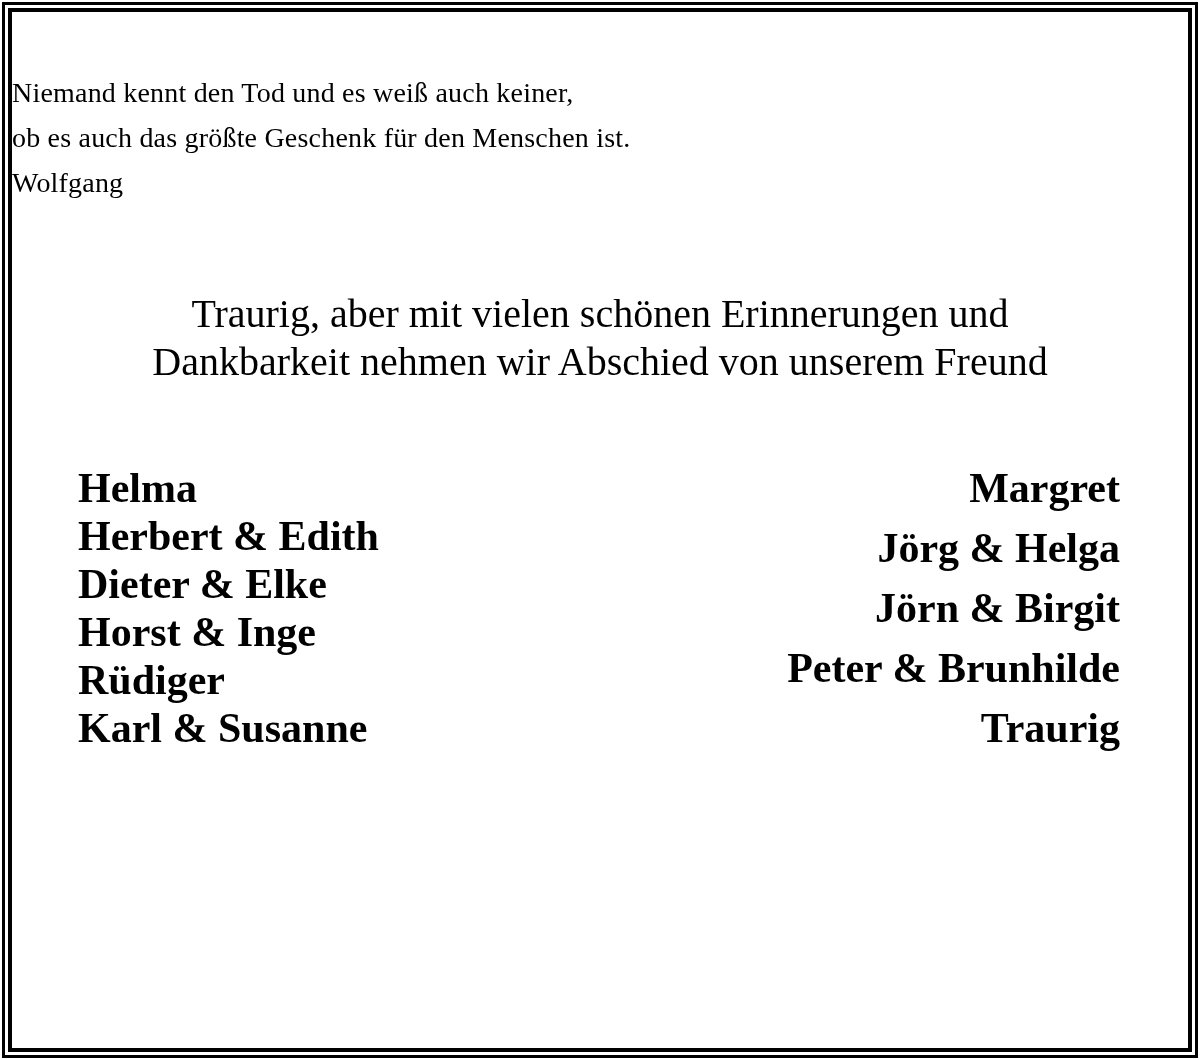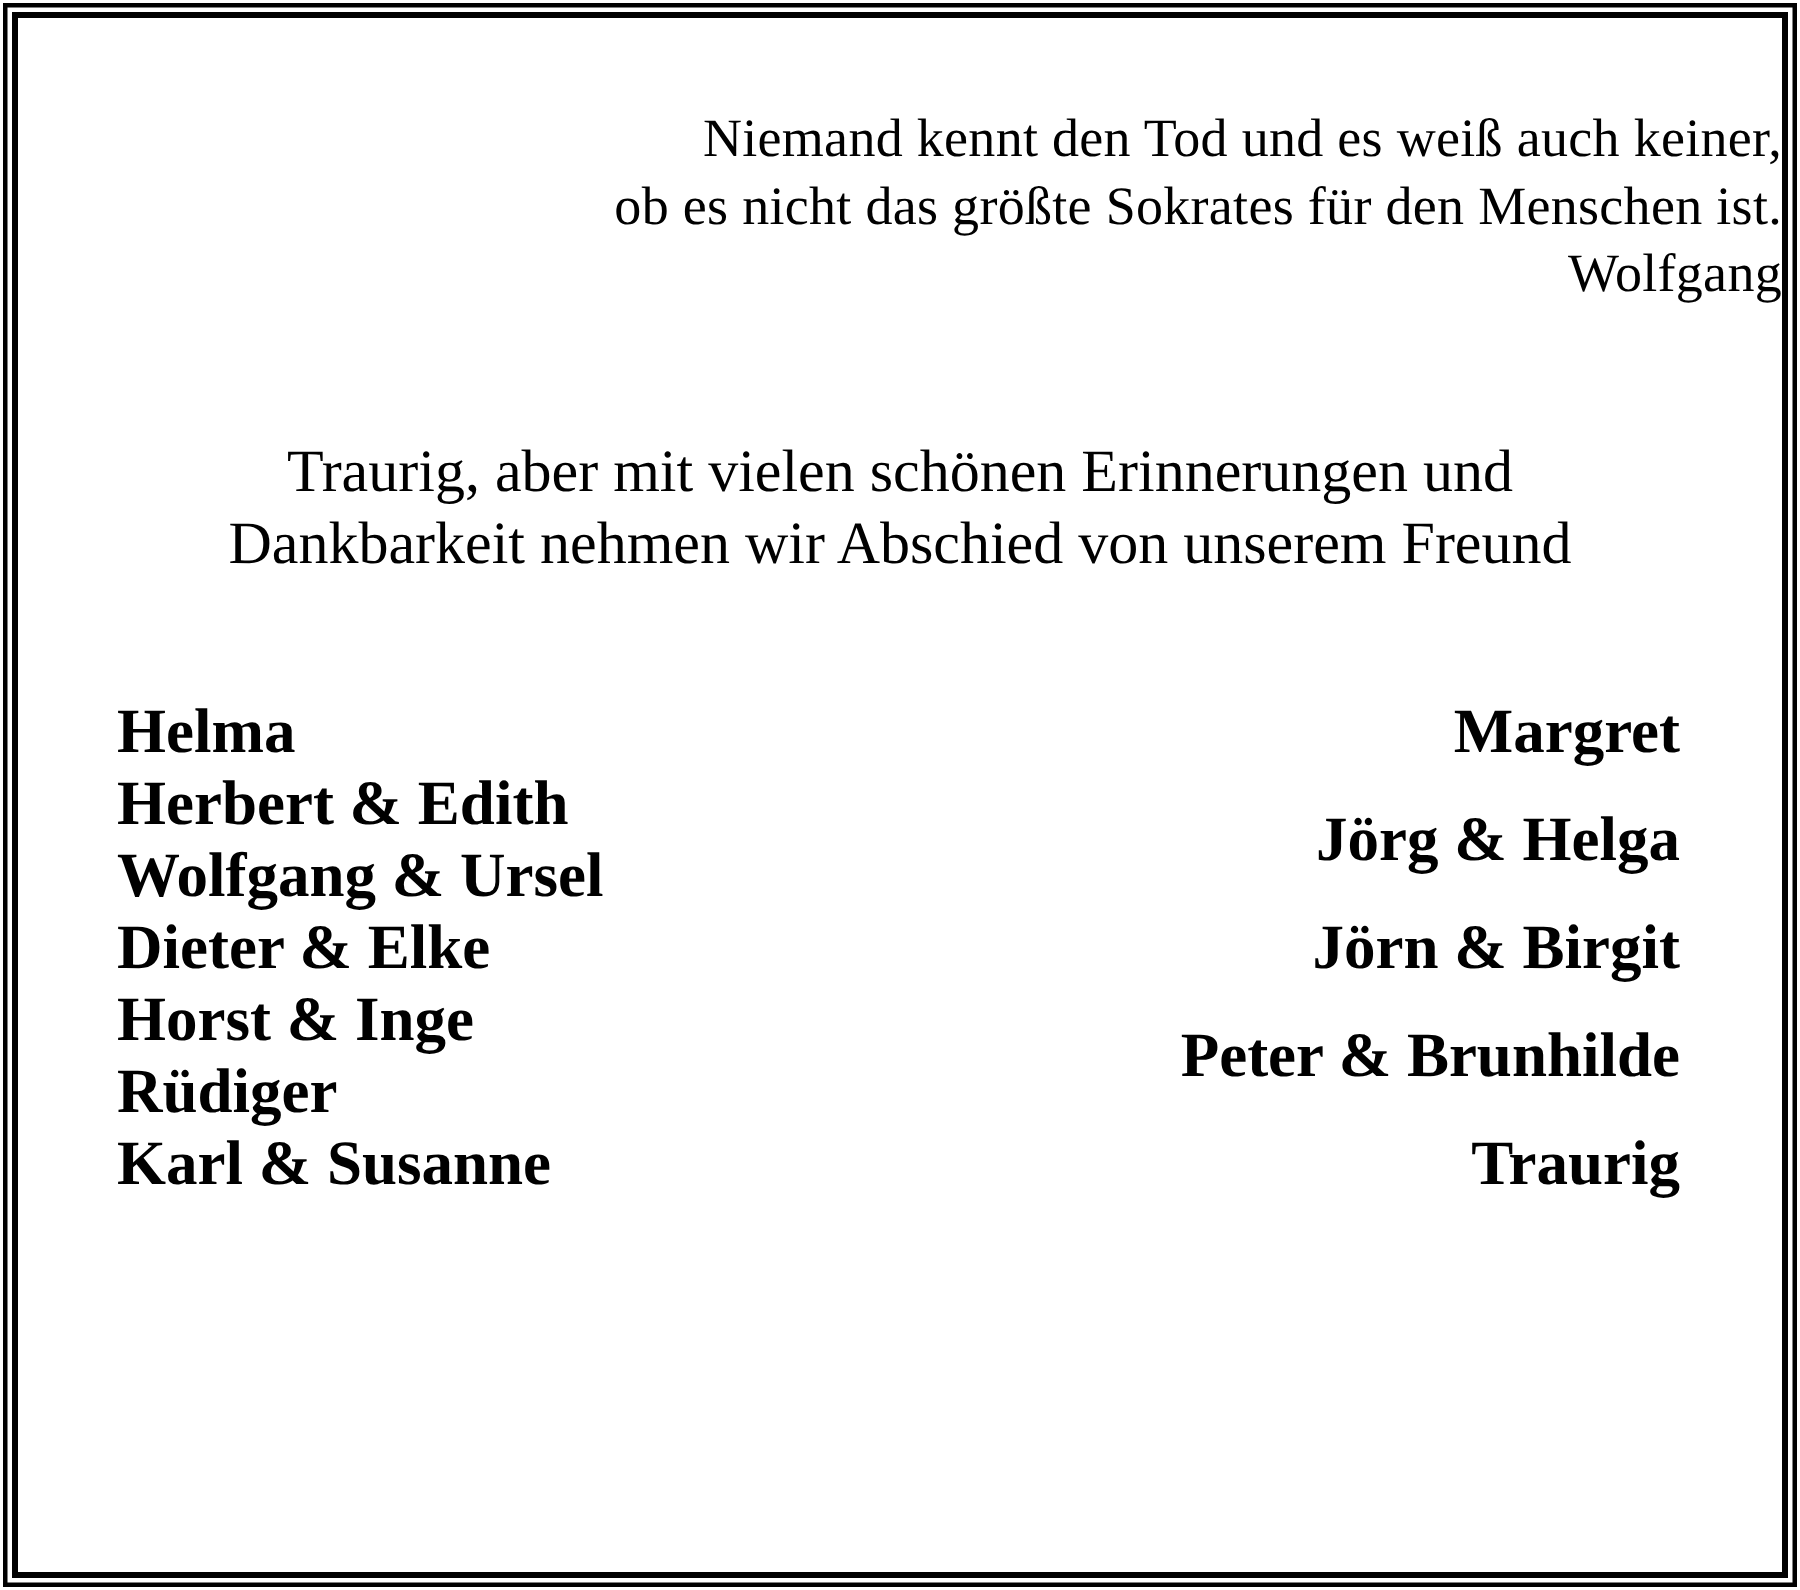--- a/index.html
+++ b/index.html
@@ -27,22 +27,22 @@
     inset: 8px;
     border: 4px solid #000000;
     pointer-events: none;
   }
   .content {
     position: absolute;
     inset: 12px;
   }
   .quote {
     margin-top: 58px;
-    text-align: right;
-    font-size: 36px;
+    text-align: left;
+    font-size: 28px;
     line-height: 45px;
     letter-spacing: 0.2px;
   }
   .quote-line, .quote-attribution {
     white-space: nowrap;
   }
   .deceased-name {
     margin: 75px 0 0 0;
     text-align: center;
     font-size: 100px;
@@ -83,35 +83,34 @@
 </head>
 <body>
 
 <div class="frame-outer"></div>
 <div class="frame-inner"></div>
 
 <div class="content">
 
   <div class="quote">
     <div class="quote-line">Niemand kennt den Tod und es weiß auch keiner,</div>
-    <div class="quote-line">ob es nicht das größte Sokrates für den Menschen ist.</div>
+    <div class="quote-line">ob es auch das größte Geschenk für den Menschen ist.</div>
     <div class="quote-attribution">Wolfgang</div>
   </div>
 
 
   <div class="message">
     <div class="message-line">Traurig, aber mit vielen schönen Erinnerungen und</div>
     <div class="message-line">Dankbarkeit nehmen wir Abschied von unserem Freund</div>
   </div>
 
   <div class="mourners">
     <div class="mourners-col left">
       <div class="mourner-name">Helma</div>
       <div class="mourner-name">Herbert &amp; Edith</div>
-      <div class="mourner-name">Wolfgang &amp; Ursel</div>
       <div class="mourner-name">Dieter &amp; Elke</div>
       <div class="mourner-name">Horst &amp; Inge</div>
       <div class="mourner-name">Rüdiger</div>
       <div class="mourner-name">Karl &amp; Susanne</div>
     </div>
     <div class="mourners-col right">
       <div class="mourner-name">Margret</div>
       <div class="mourner-name">Jörg &amp; Helga</div>
       <div class="mourner-name">Jörn &amp; Birgit</div>
       <div class="mourner-name">Peter &amp; Brunhilde</div>

